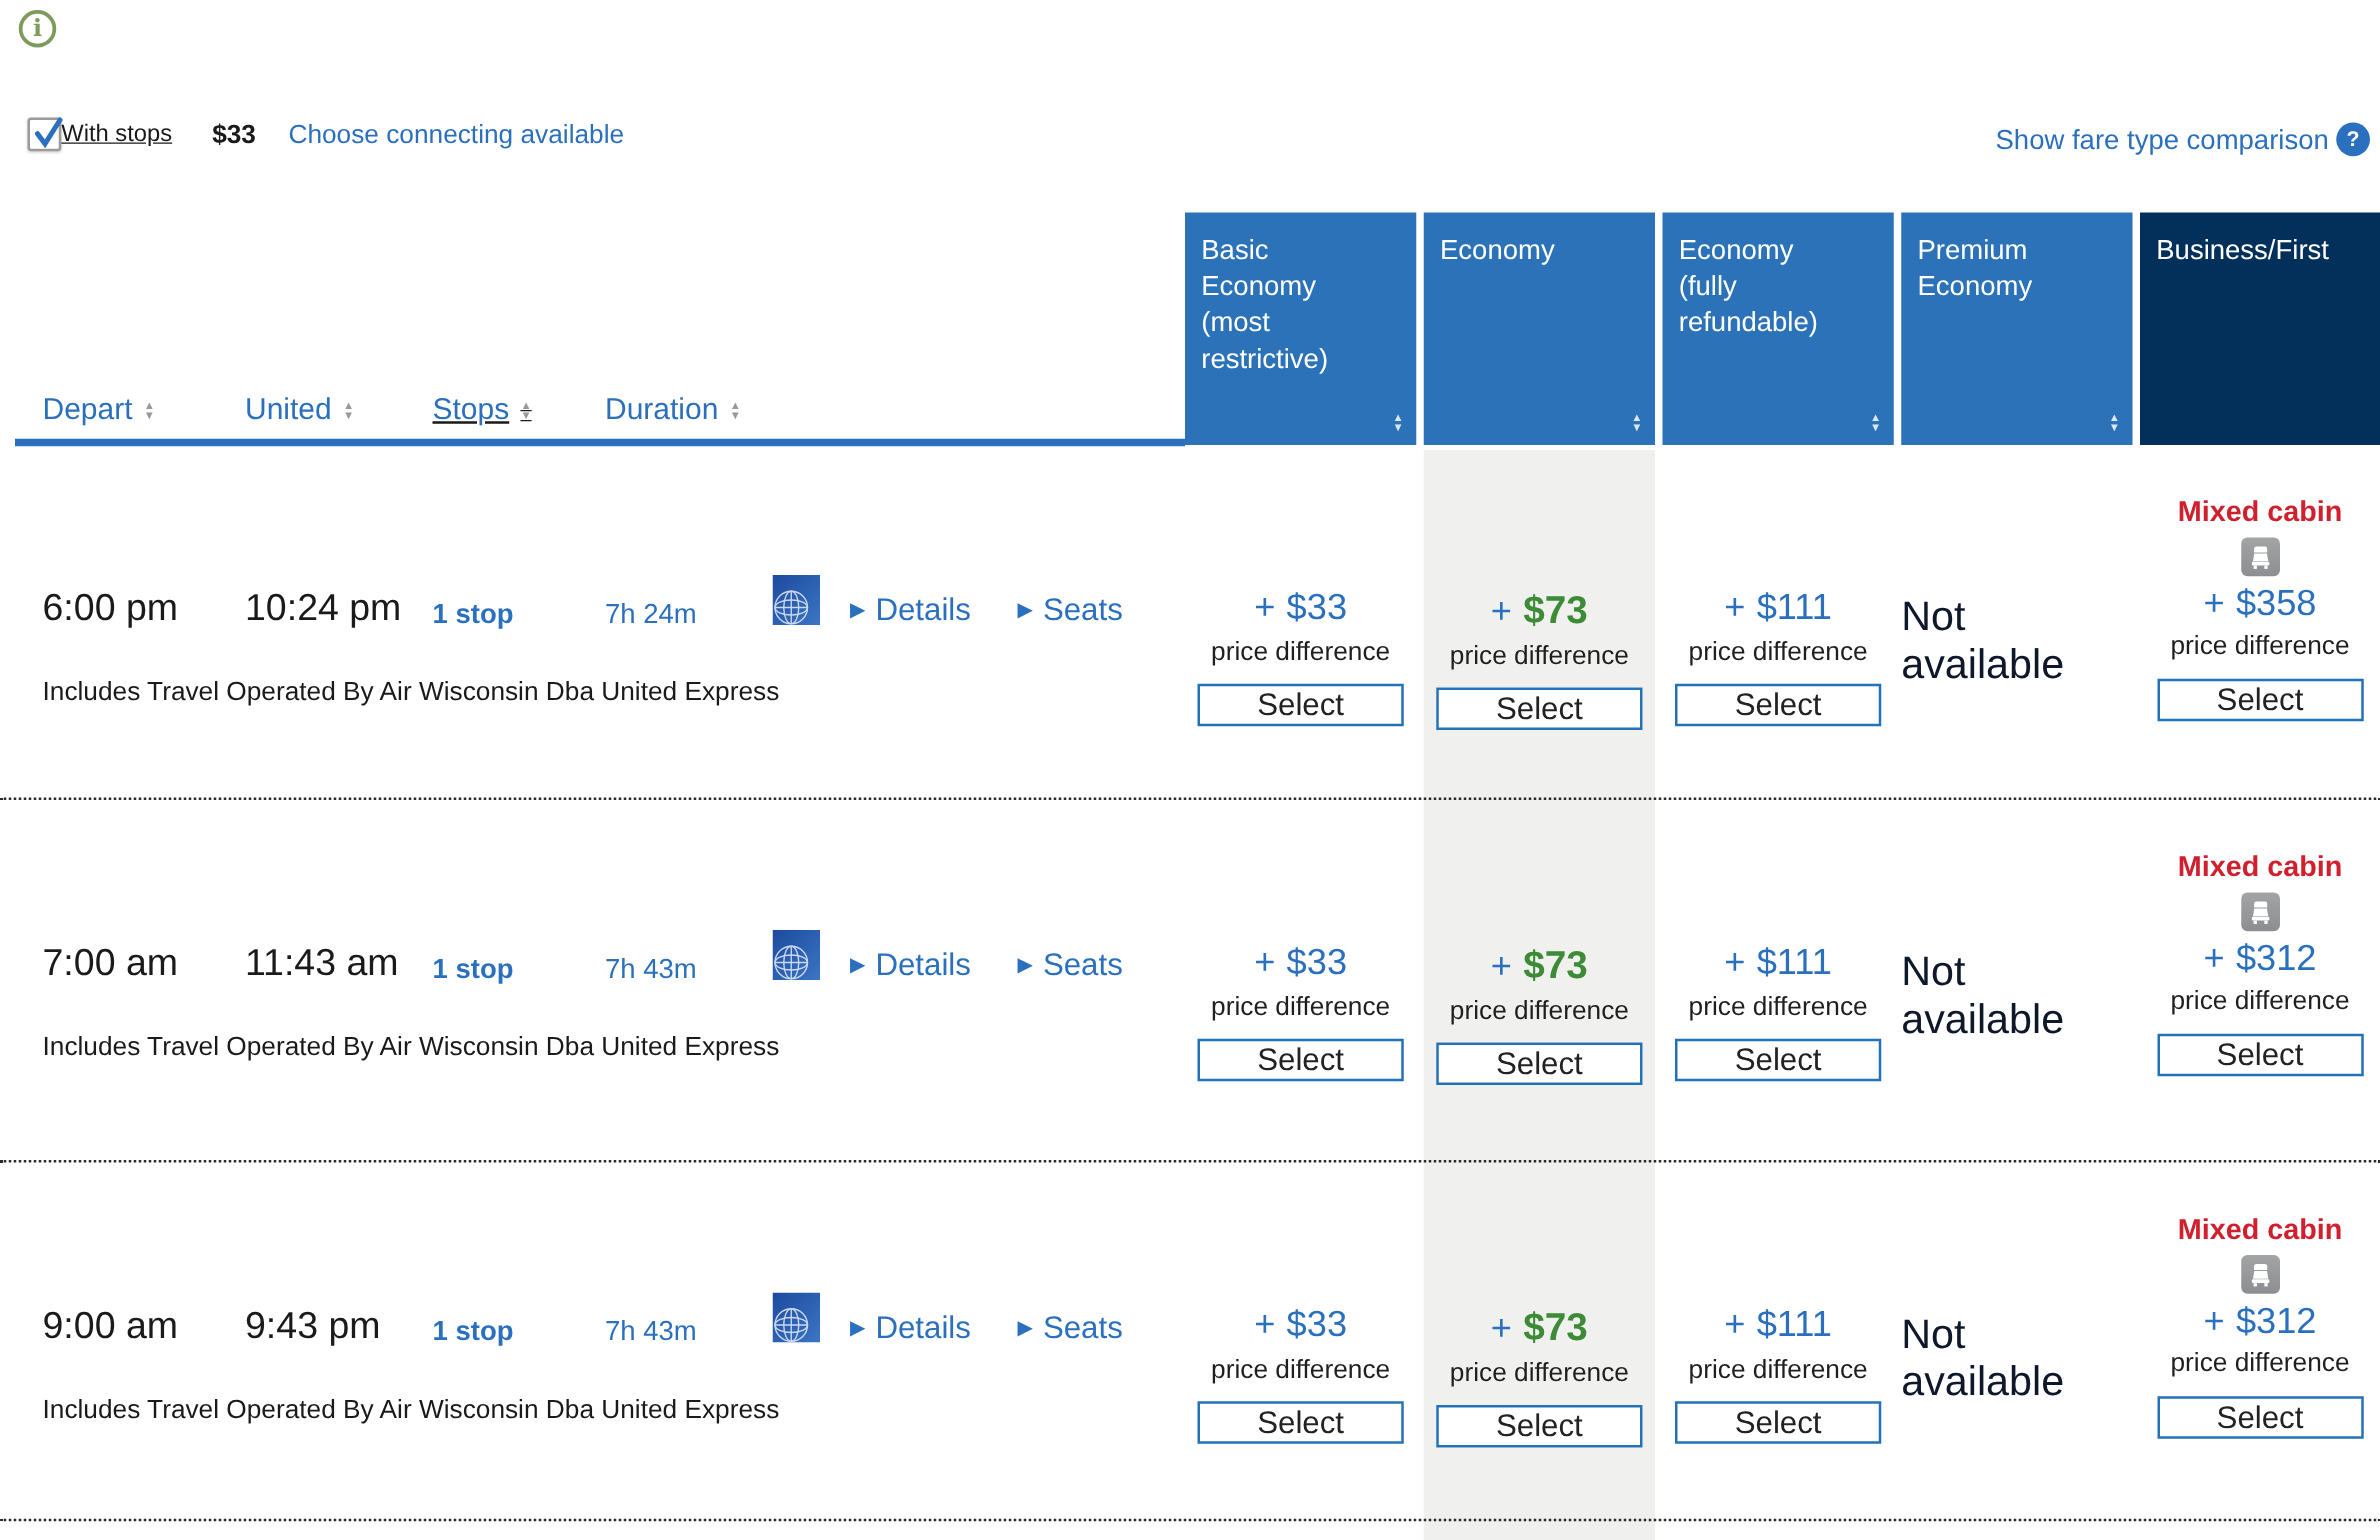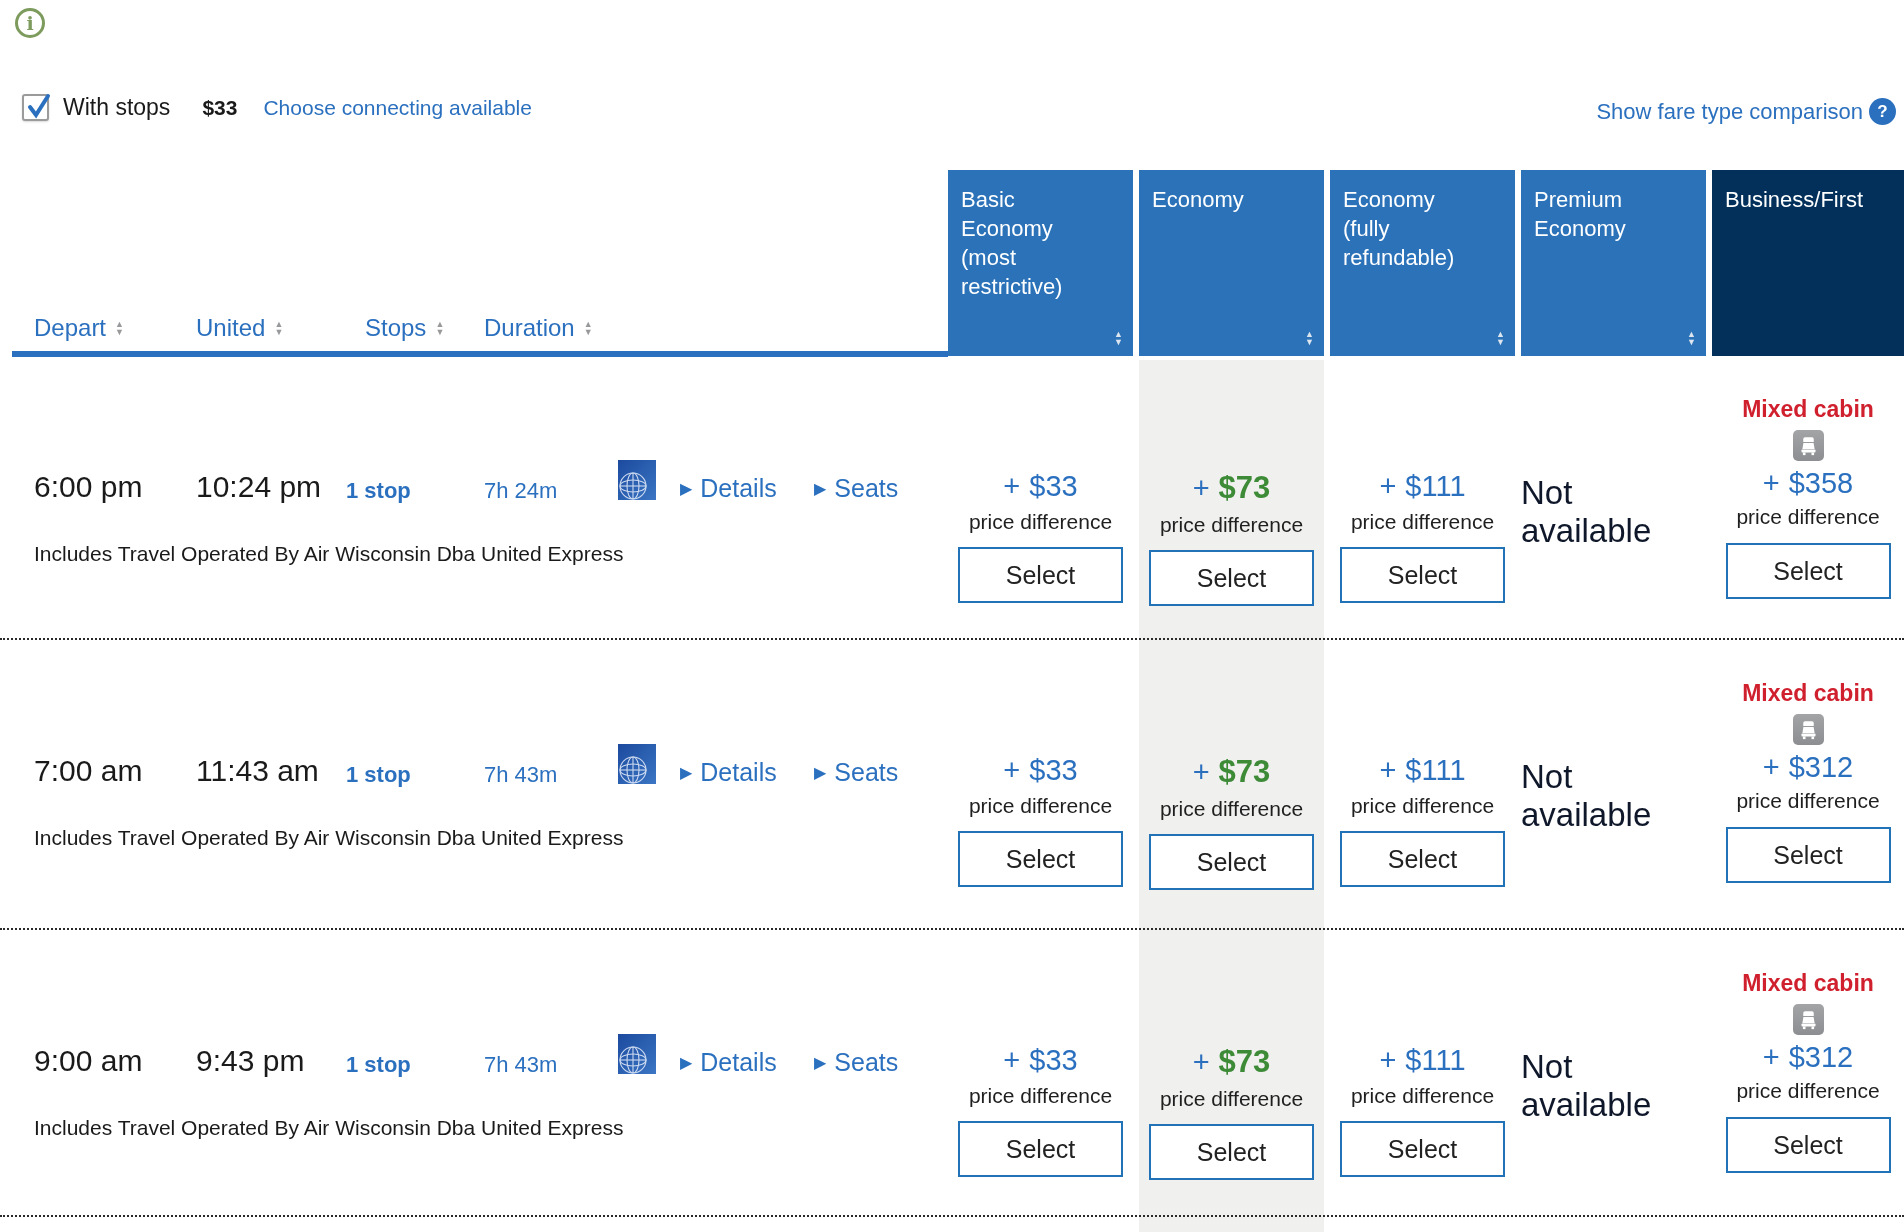--- a/index.html
+++ b/index.html
@@ -21,40 +21,40 @@
   .info-text .b { font-weight:700; }
   .info-text .lnk { color:#2b70bf; }
 
   
   .controls { position:absolute; top:94px; left:22px; display:flex; align-items:center; }
   .checkbox {
     width:27px; height:27px; background:#fff; border:2px solid #9b9b9b; border-radius:3px;
     position:relative; cursor:pointer; box-shadow:0 1px 2px rgba(0,0,0,.15); flex:none;
   }
   .checkbox svg { position:absolute; left:2px; top:-3px; }
-  .with-stops-label { font-size:23px; margin-left:14px; }
+  .with-stops-label { font-size:19px; margin-left:0;text-decoration:underline; }
   .stops-price { font-size:21px; font-weight:700; margin-left:32px; }
   .connecting-link { font-size:21px; color:#2b70bf; margin-left:26px; }
 
   .fare-comparison { position:absolute; top:98px; right:8px; display:flex; align-items:center; gap:6px; }
   .fare-comparison a { font-size:22px; color:#2b70bf; }
   .help-icon {
     width:27px; height:27px; border-radius:50%; background:#2b70bf; color:#fff;
     font-size:17px; font-weight:700; display:flex; align-items:center; justify-content:center; cursor:pointer;
   }
 
   
   .economy-strip { position:absolute; top:360px; left:1139px; width:185px; height:872px; background:#f0f0ef; }
 
   
   .table-header { position:absolute; top:170px; left:0; width:1904px; height:186px; display:flex; }
   .th-left { width:942px; flex:none; position:relative; }
   .flight-col { position:absolute; bottom:14px; display:inline-flex; align-items:center; gap:9px; cursor:pointer; }
   .flight-col .lbl { font-size:24px; color:#2b70bf; }
-  .fc-0 { left:34px; } .fc-1 { left:196px; } .fc-2 { left:365px; } .fc-3 { left:484px; }
+  .fc-0 { left:34px; } .fc-1 { left:196px; } .fc-2 { left:346px;text-decoration:underline; } .fc-3 { left:484px; }
   .underline { position:absolute; bottom:-1px; left:12px; width:936px; height:6px; background:#2b70bf; }
 
   .sort-icon { display:inline-flex; flex-direction:column; align-items:center; line-height:0; cursor:pointer; }
   .sort-icon span { font-size:9px; line-height:8px; color:#98999b; }
   .sort-light span { color:#dde6ef; }
 
   .fare-head {
     width:185px; flex:none; margin-left:6px; background:#2b72b9; color:#fff;
     position:relative; padding:15px 10px 0 13px;
   }
@@ -80,21 +80,21 @@
   .operated { position:absolute; left:34px; top:186px; font-size:21px; color:#1a1a1a; }
 
   
   .fare-cell { width:185px; flex:none; margin-left:6px; display:flex; flex-direction:column; align-items:center; padding-top:114px; }
   .fare-cell.business { width:192px; padding-top:40px; }
   .price-line { display:flex; align-items:baseline; gap:9px; font-size:29px; color:#2b70bf; }
   .price-line .amt { font-size:29px; }
   .economy .price-line .amt { color:#3d8b37; font-weight:700; font-size:31px; }
   .caption { font-size:21px; color:#1f1f1f; margin-top:7px; }
   .select-btn {
-    margin-top:13px; width:165px; height:56px; background:#fff; border:2px solid #2272b8;
+    margin-top:13px; width:165px; height:34px; background:#fff; border:2px solid #2272b8;
     font-family:inherit; font-size:25px; color:#222; cursor:pointer;
     display:flex; align-items:center; justify-content:center;
   }
   .na { margin-top:4px; font-size:33px; color:#0f172a; }
   .mixed { font-size:23px; font-weight:700; color:#d0202e; }
   .seat-icon {
     margin-top:7px; width:31px; height:31px; border-radius:5px;
     background:linear-gradient(#a3a4a6,#8d8e91);
     display:flex; align-items:center; justify-content:center;
   }

